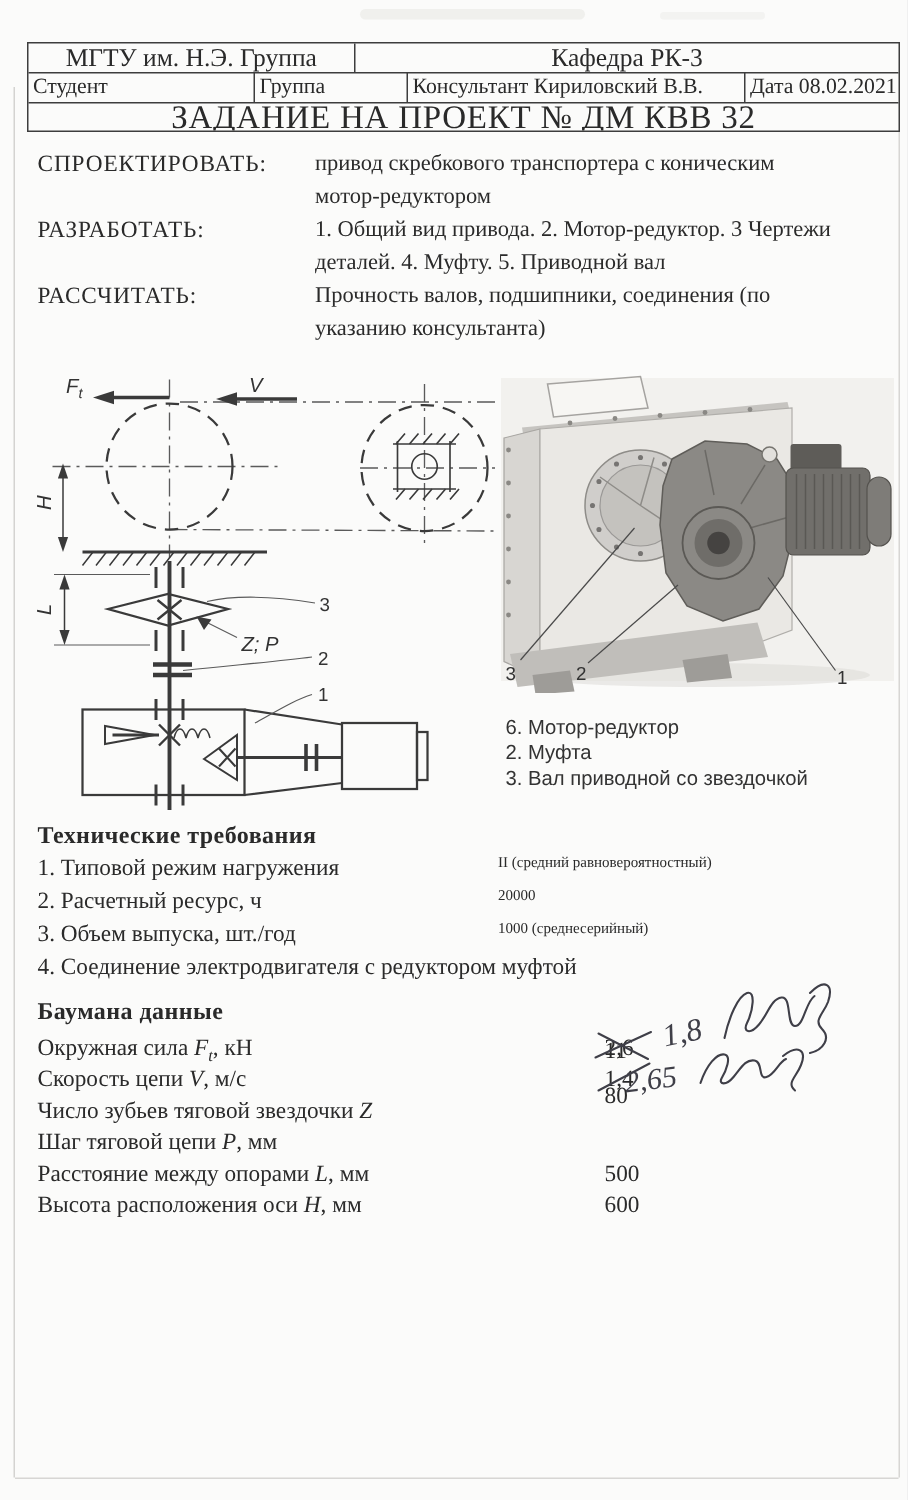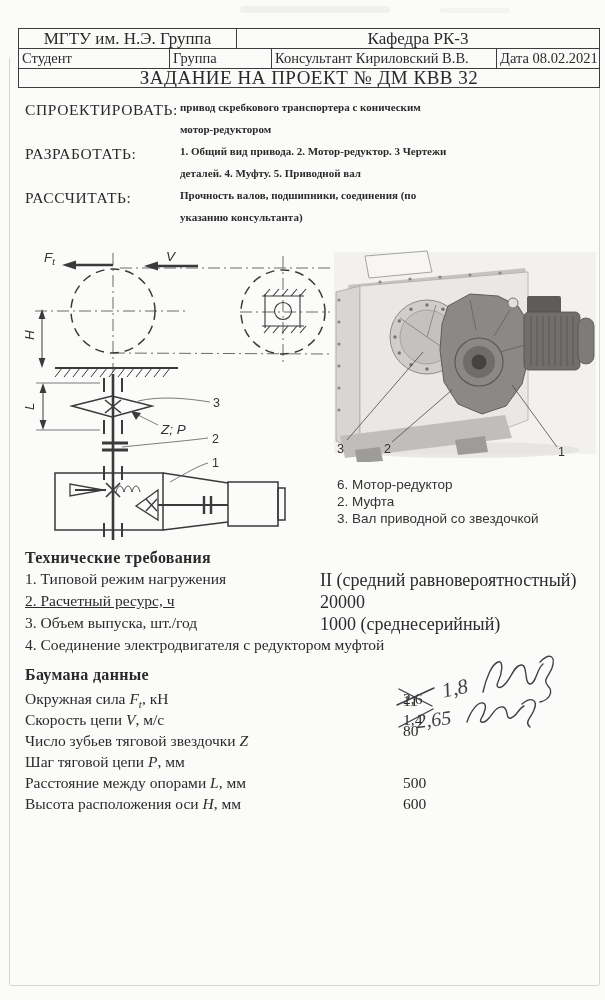--- a/index.html
+++ b/index.html
@@ -7,28 +7,28 @@
         font-family:"Liberation Serif",serif;color:#2a2a2a;}
   
   .frame{position:absolute;background:#b4b2ae;}
   .smudge{position:absolute;background:#d8d6d2;border-radius:4px;}
   
   .htable{position:absolute;left:18px;top:28px;width:580px;height:58px;border:1px solid #3d3d3d;}
   .htable .hline{position:absolute;left:0;width:100%;height:1px;background:#3d3d3d;}
   .htable .vline{position:absolute;width:1px;background:#3d3d3d;}
   .hcell{position:absolute;white-space:nowrap;overflow:hidden;}
   .c-center{text-align:center;}
-  .fs17{font-size:17px;} .fs165{font-size:19px;} .fs145{font-size:14.5px;}
+  .fs17{font-size:17px;} .fs165{font-size:22px;} .fs145{font-size:14.5px;}
   
   .aslabel{position:absolute;left:25px;font-size:15.5px;letter-spacing:.6px;white-space:nowrap;}
-  .astext{position:absolute;left:180px;font-size:11px;white-space:nowrap;font-weight:bold;}
+  .astext{position:absolute;left:210px;font-size:15px;white-space:nowrap;}
   
   .sechead{position:absolute;left:25px;font-size:16px;font-weight:bold;letter-spacing:.3px;}
   .rowname{position:absolute;left:25px;font-size:15.5px;white-space:nowrap;}
-  .rowval-t{position:absolute;left:320px;font-size:18px;white-space:nowrap;}
+  .rowval-t{position:absolute;left:332px;font-size:10px;white-space:nowrap;}
   .rowval-i{position:absolute;left:403px;font-size:15.5px;white-space:nowrap;}
   .rowname i, .rowval-t i, .rowval-i i{font-style:italic;}
   .rowname sub{font-size:11px;}
   
   .legend-line{position:absolute;left:337px;font-family:"Liberation Sans",sans-serif;
                font-size:13.5px;color:#333;white-space:nowrap;}
   
   svg{position:absolute;}
   .sch-stroke{stroke:#3a3a3a;fill:none;}
   .sch-text-it{font-family:"Liberation Sans",sans-serif;font-style:italic;font-size:13.5px;fill:#333;}
@@ -249,21 +249,21 @@
     <text x="558" y="456" class="sch-num">1</text>
   </svg>
 
   <div class="legend-line" style="top:477px;">6. Мотор-редуктор</div>
   <div class="legend-line" style="top:494px;">2. Муфта</div>
   <div class="legend-line" style="top:511px;">3. Вал приводной со звездочкой</div>
 
   <div class="sechead" style="top:549px;">Технические требования</div>
   <div class="rowname" style="top:570px;">1. Типовой режим нагружения</div>
   <div class="rowval-t" style="top:570px;">II (средний равновероятностный)</div>
-  <div class="rowname" style="top:592px;text-decoration:underline;">2. Расчетный ресурс, ч</div>
+  <div class="rowname" style="top:592px;">2. Расчетный ресурс, ч</div>
   <div class="rowval-t" style="top:592px;">20000</div>
   <div class="rowname" style="top:614px;">3. Объем выпуска, шт./год</div>
   <div class="rowval-t" style="top:614px;">1000 (среднесерийный)</div>
   <div class="rowname" style="top:636px;">4. Соединение электродвигателя с редуктором муфтой</div>
 
   <div class="sechead" style="top:666px;">Баумана данные</div>
 
   <div class="rowname" style="top:690px;"><span>Окружная сила </span><i>F</i><sub><i>t</i></sub><span>, кН</span></div>
   <div class="rowval-i" style="top:690px;">2,6</div>
 

